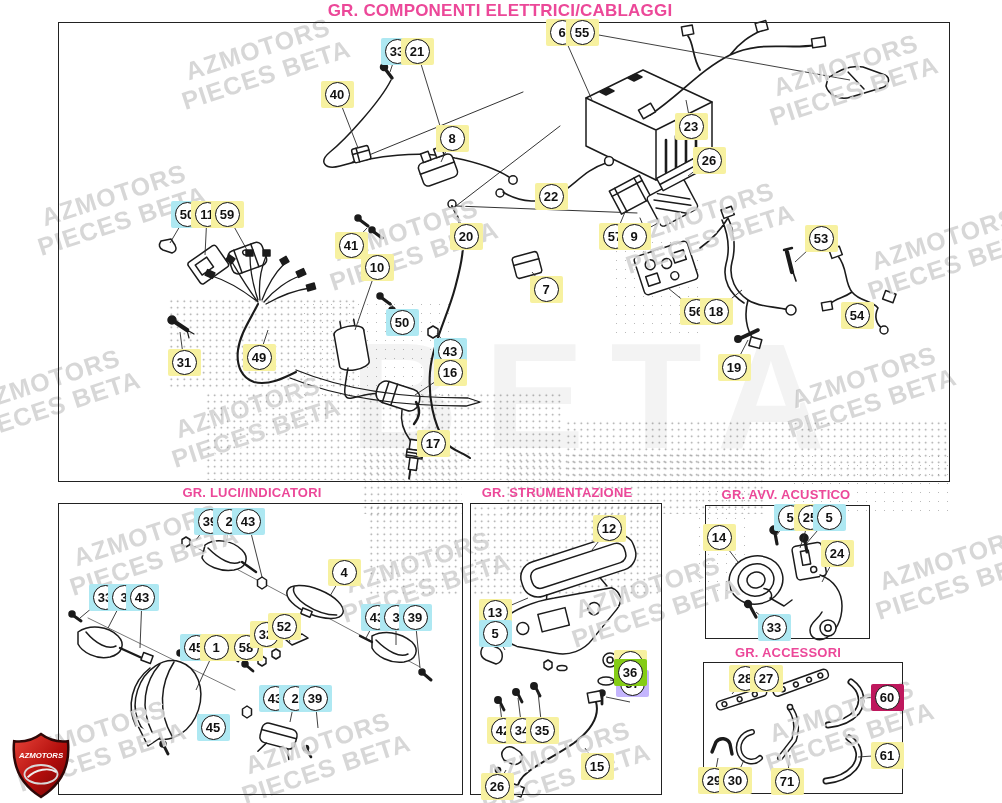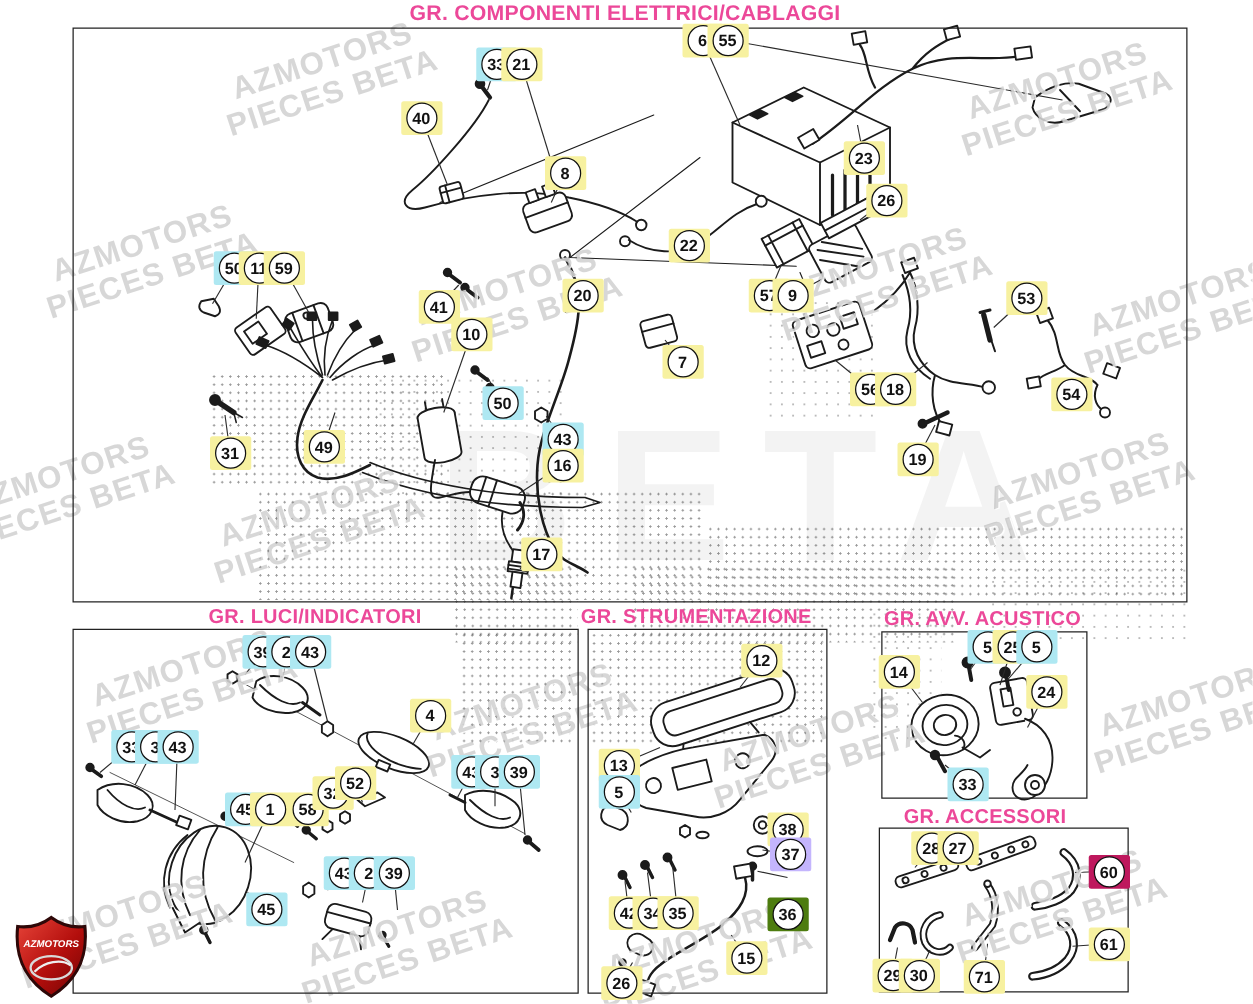--- a/index.html
+++ b/index.html
@@ -3,21 +3,21 @@
 <meta charset="utf-8">
 <style>
   html,body{margin:0;padding:0;}
   body{width:1002px;height:803px;position:relative;background:#ffffff;
        font-family:"Liberation Sans","DejaVu Sans",sans-serif;overflow:hidden;}
   
   .panel{position:absolute;border:1.5px solid #222;background:transparent;}
   .ptitle{position:absolute;transform:translateX(-50%);font-weight:bold;color:#ec4899;
           white-space:nowrap;letter-spacing:.2px;}
   .ptitle.main{font-size:17px;}
-  .ptitle.sub{font-size:16px;}
+  .ptitle.sub{font-size:13px;}
   
   .dots{position:absolute;background-image:radial-gradient(circle,rgba(35,35,35,.62) .8px,transparent 1px);
         background-size:6.5px 6.5px;opacity:.75;pointer-events:none;}
   .dots.sparse{background-size:9px 9px;opacity:.5;}
   
   .giant{position:absolute;font-weight:bold;font-size:150px;letter-spacing:26px;
          color:rgba(30,30,30,0.055);pointer-events:none;}
   
   .wm{position:absolute;transform:translate(-50%,-50%) rotate(-18deg);
       font-weight:bold;font-size:25px;line-height:1.08;letter-spacing:1px;text-align:center;
@@ -642,21 +642,21 @@
     </div>
     <div class="callout" style="left: 478.5px; top: 619.5px; background: rgb(174, 232, 242);">
       <div class="circ">5</div>
     </div>
     <div class="callout" style="left: 613.5px; top: 649.5px; background: rgb(247, 241, 160);">
       <div class="circ">38</div>
     </div>
     <div class="callout" style="left: 616px; top: 669.5px; background: #c4b5fd;">
       <div class="circ">37</div>
     </div>
-    <div class="callout" style="left: 613.5px; top: 718px; background: #4d7c0f; text-align: right;">
+    <div class="callout" style="left: 613.5px; top: 659px; background: #84cc16; text-align: right;">
       <div class="circ">36</div>
     </div>
     <div class="callout" style="left: 486.5px; top: 716.5px; background: rgb(247, 241, 160);">
       <div class="circ">42</div>
     </div>
     <div class="callout" style="left: 505.5px; top: 716.5px; background: rgb(247, 241, 160);">
       <div class="circ">34</div>
     </div>
     <div class="callout" style="left: 525.5px; top: 716.5px; background: rgb(247, 241, 160);">
       <div class="circ">35</div>

